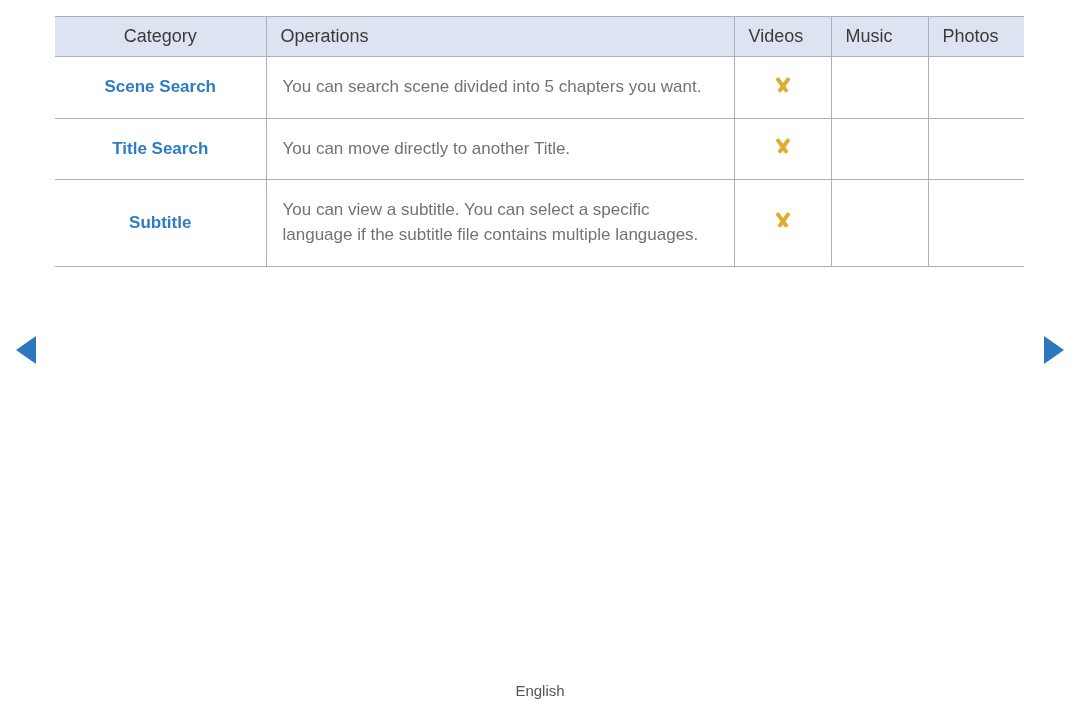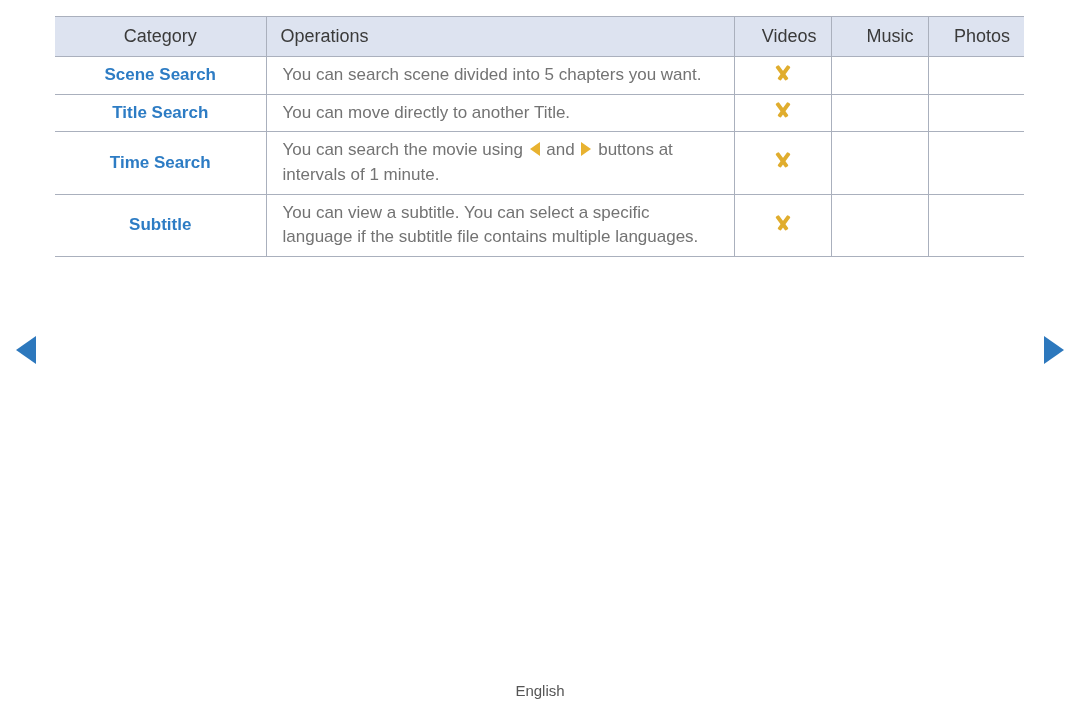--- a/index.html
+++ b/index.html
@@ -67,37 +67,37 @@
   table.spec thead th {
     background: #dde3f0;
     border-top: 1px solid #aab0bd;
     border-bottom: 1px solid #aab0bd;
     border-left: 1px solid #aab0bd;
     font-weight: normal;
     font-size: 18px;
     color: #3a3a3a;
     height: 40px;
     padding: 0 14px;
-    text-align: right;
+    text-align: left;
     vertical-align: middle;
     box-sizing: border-box;
   }
   table.spec thead th.th-cat {
     border-left: none;
     text-align: center;
   }
   table.spec thead th.th-ops {
     text-align: left;
     margin-left: 32px;
   }
 
   table.spec tbody td {
     border-bottom: 1px solid #aab0bd;
     border-left: 1px solid #aab0bd;
-    padding: 6px 16px;
+    padding: 18px 16px;
     vertical-align: middle;
     box-sizing: border-box;
   }
   table.spec tbody td.td-cat {
     border-left: none;
     text-align: center;
     color: #2d7cc4;
     font-weight: bold;
     font-size: 17px;
     white-space: nowrap;
@@ -213,35 +213,20 @@
         <tr>
           <td class="td-cat">Title Search</td>
           <td class="td-ops">You can move directly to another Title.</td>
           <td class="td-mark">
             <span class="chev"></span>
           </td>
           <td class="td-mark"></td>
           <td class="td-mark"></td>
         </tr>
 
-        <tr>
-          <td class="td-cat">Time Search</td>
-          <td class="td-ops">
-            <span>You can search the movie using</span>
-            <span class="inline-arrow left"></span>
-            <span>and</span>
-            <span class="inline-arrow right"></span>
-            <span>buttons at intervals of 1 minute.</span>
-          </td>
-          <td class="td-mark">
-            <span class="chev"></span>
-          </td>
-          <td class="td-mark"></td>
-          <td class="td-mark"></td>
-        </tr>
 
         <tr>
           <td class="td-cat">Subtitle</td>
           <td class="td-ops">You can view a subtitle. You can select a specific language if the subtitle file contains multiple languages.</td>
           <td class="td-mark">
             <span class="chev"></span>
           </td>
           <td class="td-mark"></td>
           <td class="td-mark"></td>
         </tr>

